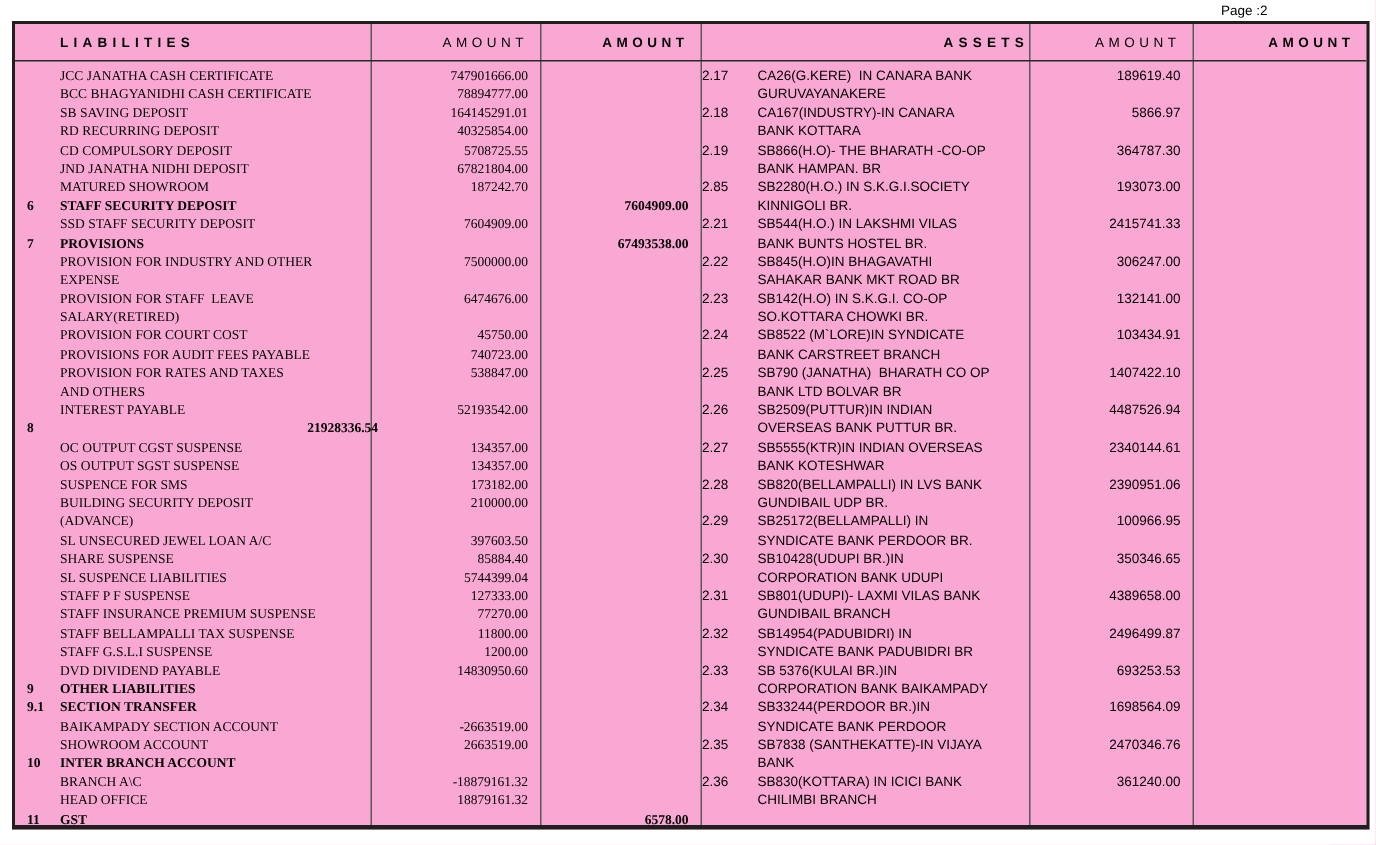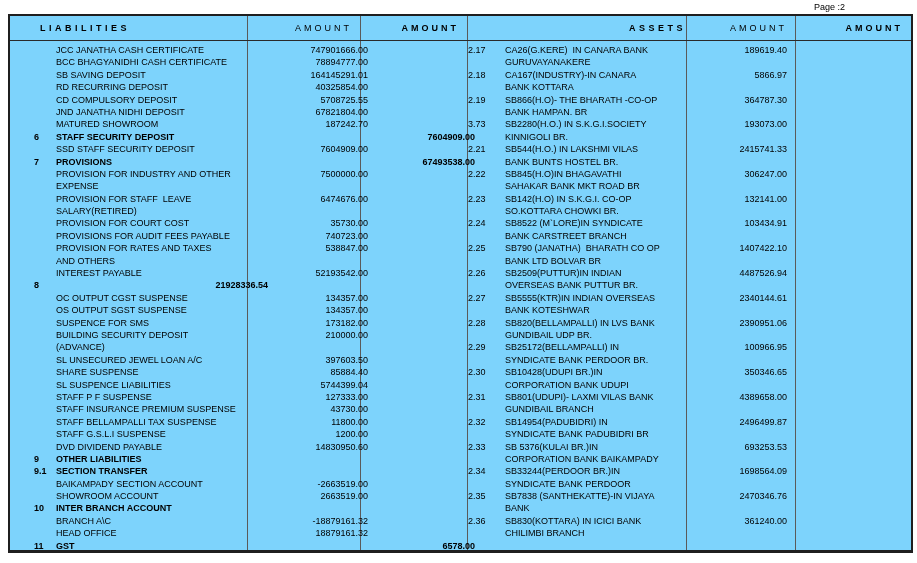--- a/index.html
+++ b/index.html
@@ -1,32 +1,32 @@
 <!DOCTYPE html>
 <html><head>
 <meta charset="utf-8">
 <style>
   html,body{margin:0;padding:0;background:#fff;}
   body{width:917px;height:563px;font-family:"Liberation Sans",sans-serif;font-size:9px;color:#000;overflow:hidden;}
   *{box-sizing:border-box;}
   .page{position:relative;width:887px;height:563px;background:#ffffff;}
   .page-label{position:absolute;top:2px;left:814px;font-size:9px;color:#000;}
-  .sheet{position:absolute;left:8px;top:14px;width:905px;height:539px;border:2px solid #1f1f1f;border-bottom-width:3px;background:#7dd3fc;overflow:hidden;}
+  .sheet{position:absolute;left:8px;top:14px;width:905px;height:539px;border:2px solid #1f1f1f;border-bottom-width:3px;background:#f9a8d4;overflow:hidden;}
   .vline{position:absolute;top:0;bottom:0;width:1px;background:#5a5a5a;}
   .vl1{left:237px;} .vl2{left:350px;} .vl3{left:457px;} .vl4{left:676px;} .vl5{left:785px;}
   .hdr{position:absolute;left:0;top:0;width:100%;height:25px;border-bottom:1px solid #2a2a2a;display:flex;align-items:center;}
   .hc{letter-spacing:3px;white-space:pre;}
   .h1{width:237px;padding-left:30px;font-weight:bold;letter-spacing:3.5px;}
   .h2{width:113px;text-align:right;padding-right:8px;}
   .h3{width:107px;text-align:right;padding-right:8px;font-weight:bold;}
   .h4{width:219px;padding-left:38px;font-weight:bold;letter-spacing:3.5px;text-align:right;}
   .h5{width:109px;text-align:right;padding-right:8px;}
   .h6{width:116px;text-align:right;padding-right:8px;font-weight:bold;}
   .half{position:absolute;top:26px;padding-top:2px;}
-  .lh{left:16px;width:457px;}
+  .lh{left:0;width:457px;font-family:Liberation Serif, serif;}
   .rh{left:457px;width:444px;}
   .row{display:flex;height:12.4px;line-height:12.4px;}
   .row span{white-space:pre;overflow:hidden;}
   .lh .cn{width:30px;padding-left:8px;}
   .lh .cl{width:207px;}
   .lh .ca{width:113px;text-align:right;padding-right:8px;}
   .lh .ct{width:107px;text-align:right;padding-right:8px;}
   .rh .cn{width:38px;padding-left:1px;}
   .rh .cl{width:181px;}
   .rh .ca{width:109px;text-align:right;padding-right:8px;}
@@ -136,21 +136,21 @@
         </div>
         <div class="row">
           <span class="cn"></span>
           <span class="cl">SALARY(RETIRED)</span>
           <span class="ca"></span>
           <span class="ct"></span>
         </div>
         <div class="row">
           <span class="cn"></span>
           <span class="cl">PROVISION FOR COURT COST</span>
-          <span class="ca">35730.00</span>
+          <span class="ca">45750.00</span>
           <span class="ct"></span>
         </div>
         <div class="row">
           <span class="cn"></span>
           <span class="cl">PROVISIONS FOR AUDIT FEES PAYABLE</span>
           <span class="ca">740723.00</span>
           <span class="ct"></span>
         </div>
         <div class="row">
           <span class="cn"></span>
@@ -225,21 +225,21 @@
         </div>
         <div class="row">
           <span class="cn"></span>
           <span class="cl">STAFF P F SUSPENSE</span>
           <span class="ca">127333.00</span>
           <span class="ct"></span>
         </div>
         <div class="row">
           <span class="cn"></span>
           <span class="cl">STAFF INSURANCE PREMIUM SUSPENSE</span>
-          <span class="ca">43730.00</span>
+          <span class="ca">77270.00</span>
           <span class="ct"></span>
         </div>
         <div class="row">
           <span class="cn"></span>
           <span class="cl">STAFF BELLAMPALLI TAX SUSPENSE</span>
           <span class="ca">11800.00</span>
           <span class="ct"></span>
         </div>
         <div class="row">
           <span class="cn"></span>
@@ -333,21 +333,21 @@
           <span class="ca">364787.30</span>
           <span class="ct"></span>
         </div>
         <div class="row">
           <span class="cn"></span>
           <span class="cl">BANK HAMPAN. BR</span>
           <span class="ca"></span>
           <span class="ct"></span>
         </div>
         <div class="row">
-          <span class="cn">3.73</span>
+          <span class="cn">2.85</span>
           <span class="cl">SB2280(H.O.) IN S.K.G.I.SOCIETY</span>
           <span class="ca">193073.00</span>
           <span class="ct"></span>
         </div>
         <div class="row">
           <span class="cn"></span>
           <span class="cl">KINNIGOLI BR.</span>
           <span class="ca"></span>
           <span class="ct"></span>
         </div>

